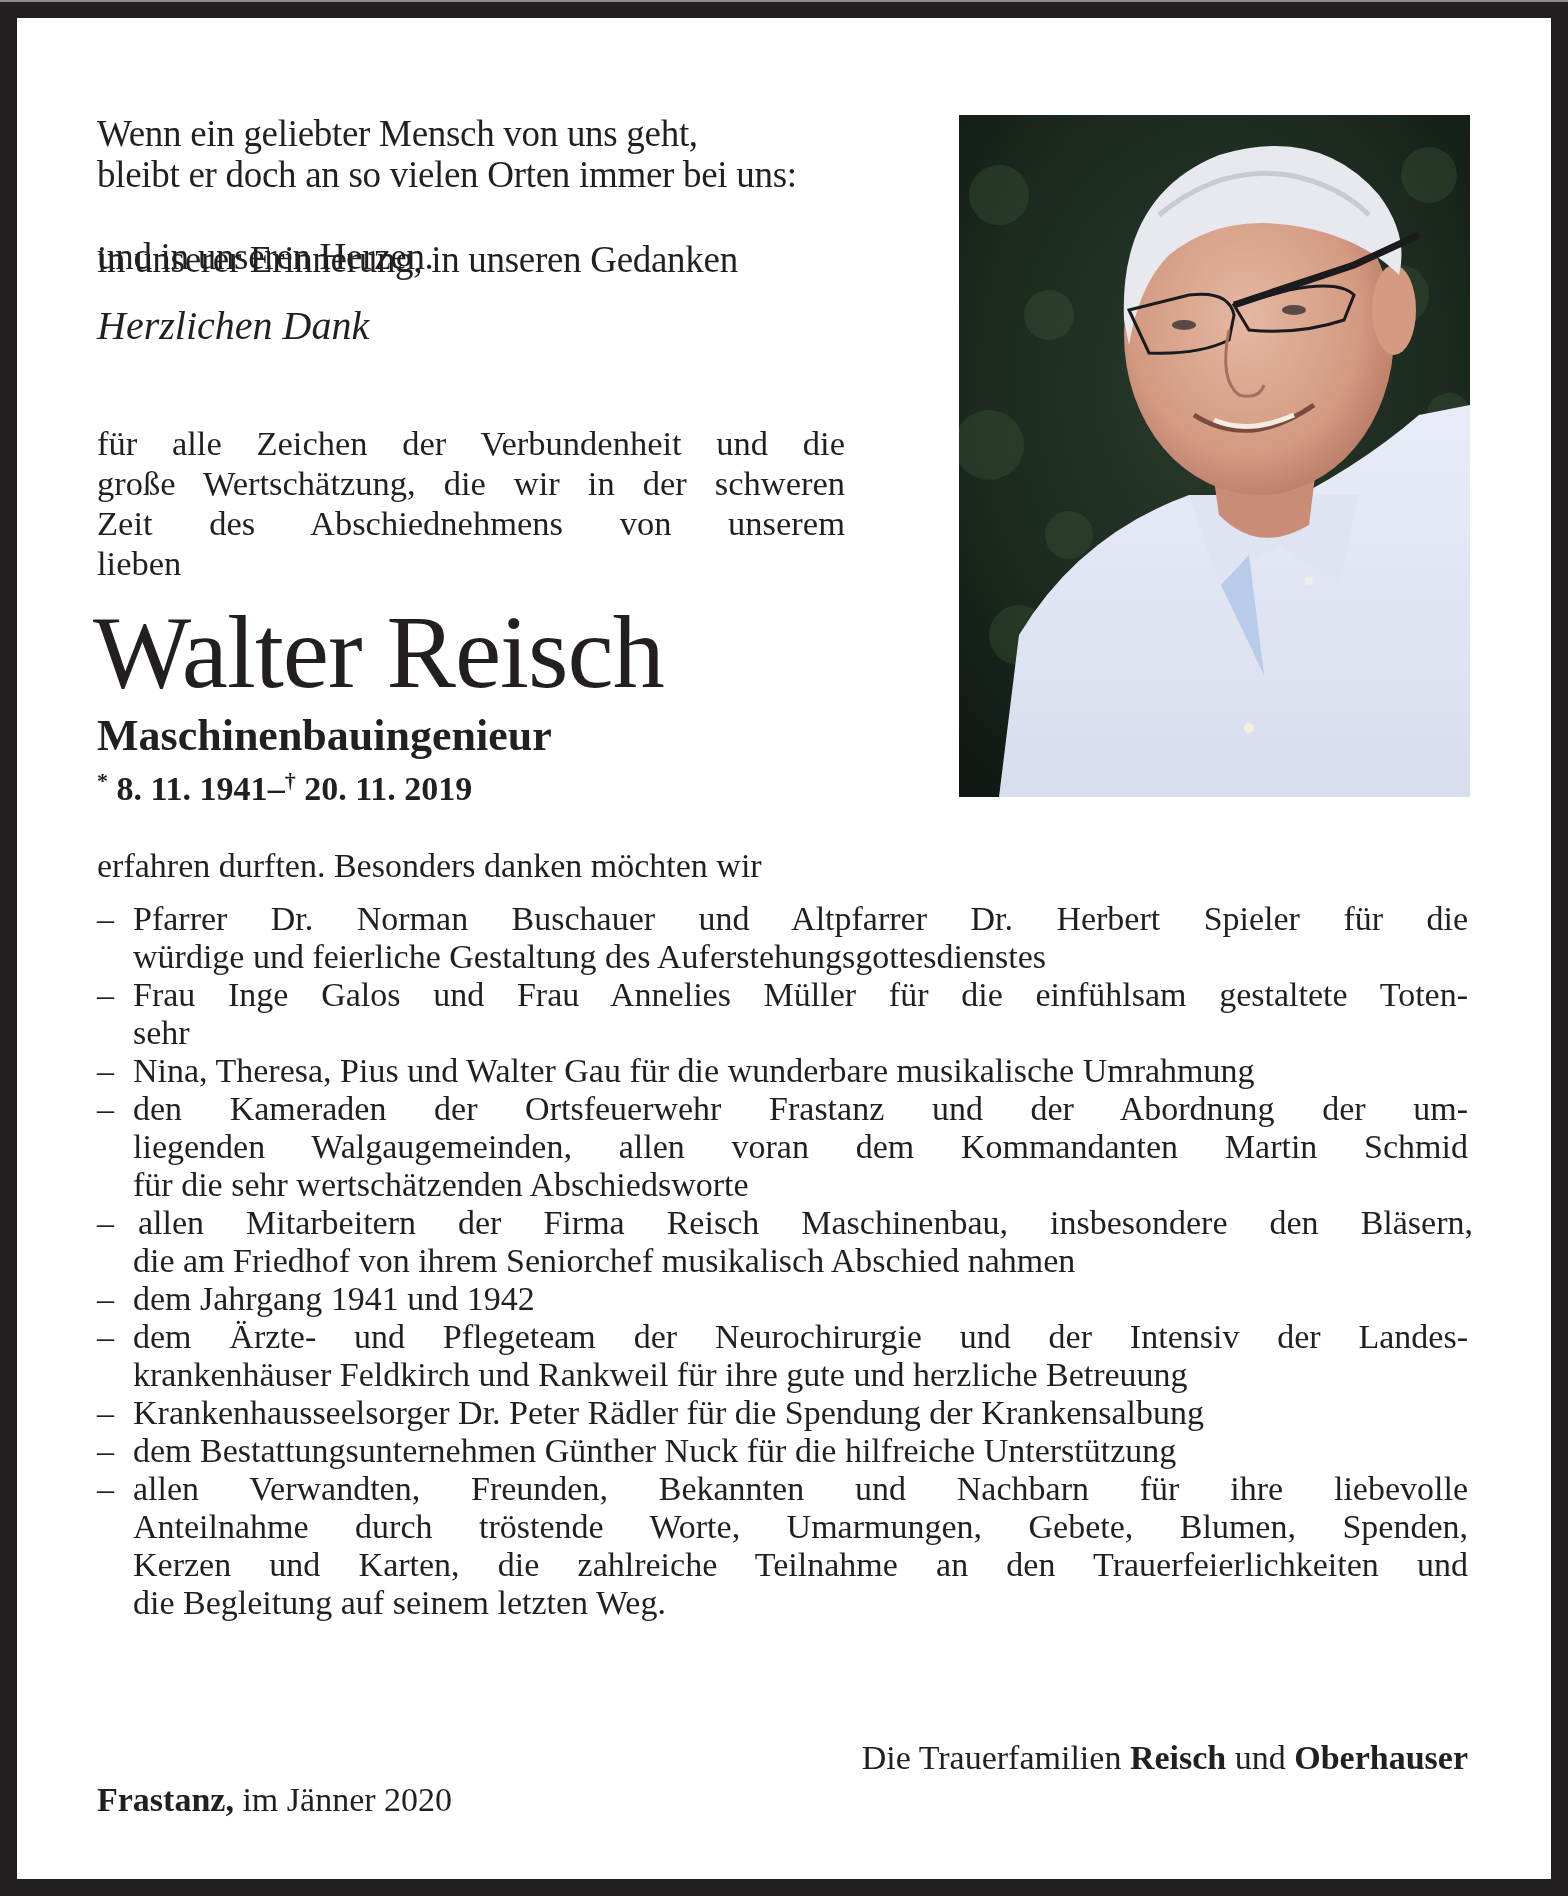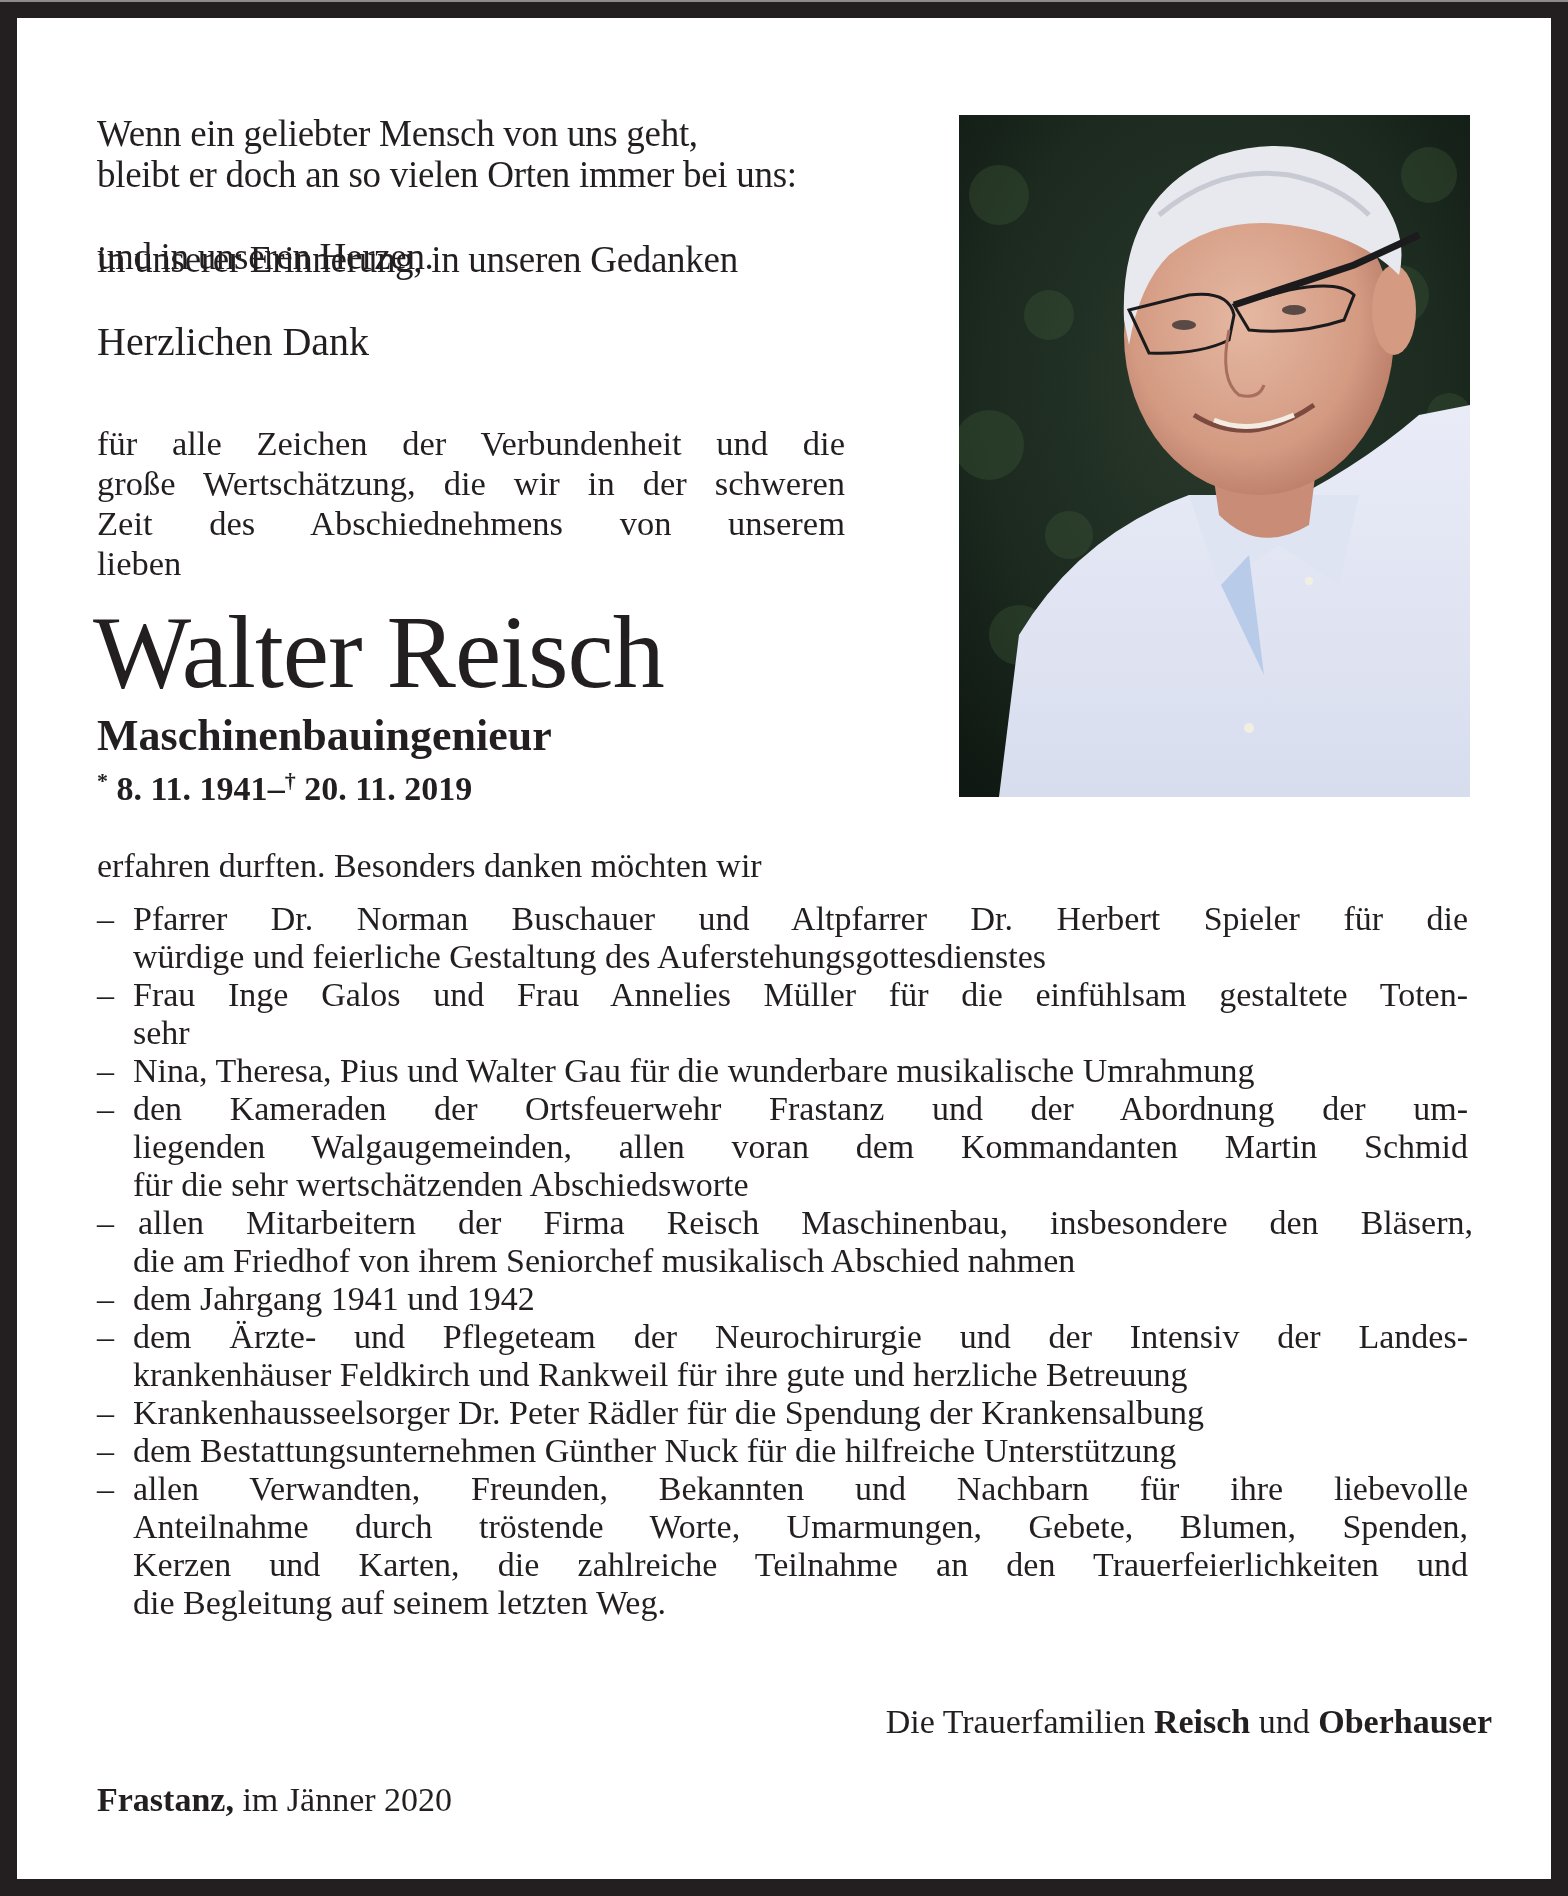--- a/index.html
+++ b/index.html
@@ -44,21 +44,21 @@
 
 <div class="frame"></div>
 
 <div>
   <div class="line serif motto" style="left:97px; top:113px;">Wenn ein geliebter Mensch von uns geht,</div>
   <div class="line serif motto" style="left:97px; top:154px;">bleibt er doch an so vielen Orten immer bei uns:</div>
   <div class="line serif motto" style="left:97px; top:195px;margin-top:44px;">in unserer Erinnerung, in unseren Gedanken</div>
   <div class="line serif motto" style="left:97px; top:236px;">und in unseren Herzen.</div>
 </div>
 
-<div class="line serif dank" style="left:97px; top:320px;">Herzlichen Dank</div>
+<div class="line serif dank" style="left:97px; top:304px;font-style:italic;">Herzlichen Dank</div>
 
 <div>
   <div class="just serif intro" style="left:97px; top:379px; width:748px; height:40px;">für alle Zeichen der Verbundenheit und die</div>
   <div class="just serif intro" style="left:97px; top:419px; width:748px; height:40px;">große Wertschätzung, die wir in der schweren</div>
   <div class="just serif intro" style="left:97px; top:459px; width:748px; height:40px;">Zeit des Abschiednehmens von unserem</div>
   <div class="line serif intro" style="left:97px; top:499px;">lieben</div>
 </div>
 
 <div class="line serif name" style="left:93px; top:597px;">Walter Reisch</div>
 <div class="line serif title" style="left:97px; top:714px;">Maschinenbauingenieur</div>
@@ -158,21 +158,21 @@
     <div class="line serif body" style="left: 133px; top: 1394px;">Krankenhausseelsorger Dr. Peter Rädler für die Spendung der Krankensalbung</div>
     <div class="line serif body dash" style="left: 97px; top: 1432px;">–</div>
     <div class="line serif body" style="left: 133px; top: 1432px;">dem Bestattungsunternehmen Günther Nuck für die hilfreiche Unterstützung</div>
     <div class="line serif body dash" style="left: 97px; top: 1470px;">–</div>
     <div class="just serif body" style="left: 133px; top: 1470px; width: 1335px; height: 38px;">allen Verwandten, Freunden, Bekannten und Nachbarn für ihre liebevolle</div>
     <div class="just serif body" style="left: 133px; top: 1508px; width: 1335px; height: 38px;">Anteilnahme durch tröstende Worte, Umarmungen, Gebete, Blumen, Spenden,</div>
     <div class="just serif body" style="left: 133px; top: 1546px; width: 1335px; height: 38px;">Kerzen und Karten, die zahlreiche Teilnahme an den Trauerfeierlichkeiten und</div>
     <div class="line serif body" style="left: 133px; top: 1584px;">die Begleitung auf seinem letzten Weg.</div>
   </div>
 
-<div class="line serif sign" style="left: 861.719px; top: 1702px; margin-left: 24px;">
+<div class="line serif sign" style="left: 861.719px; top: 1738px;">
   <span>Die Trauerfamilien</span>
   <b>Reisch</b>
   <span>und</span>
   <b>Oberhauser</b>
 </div>
 
 <div class="line serif place" style="left:97px; top:1780px;">
   <b>Frastanz,</b>
   <span>im Jänner 2020</span>
 </div>

